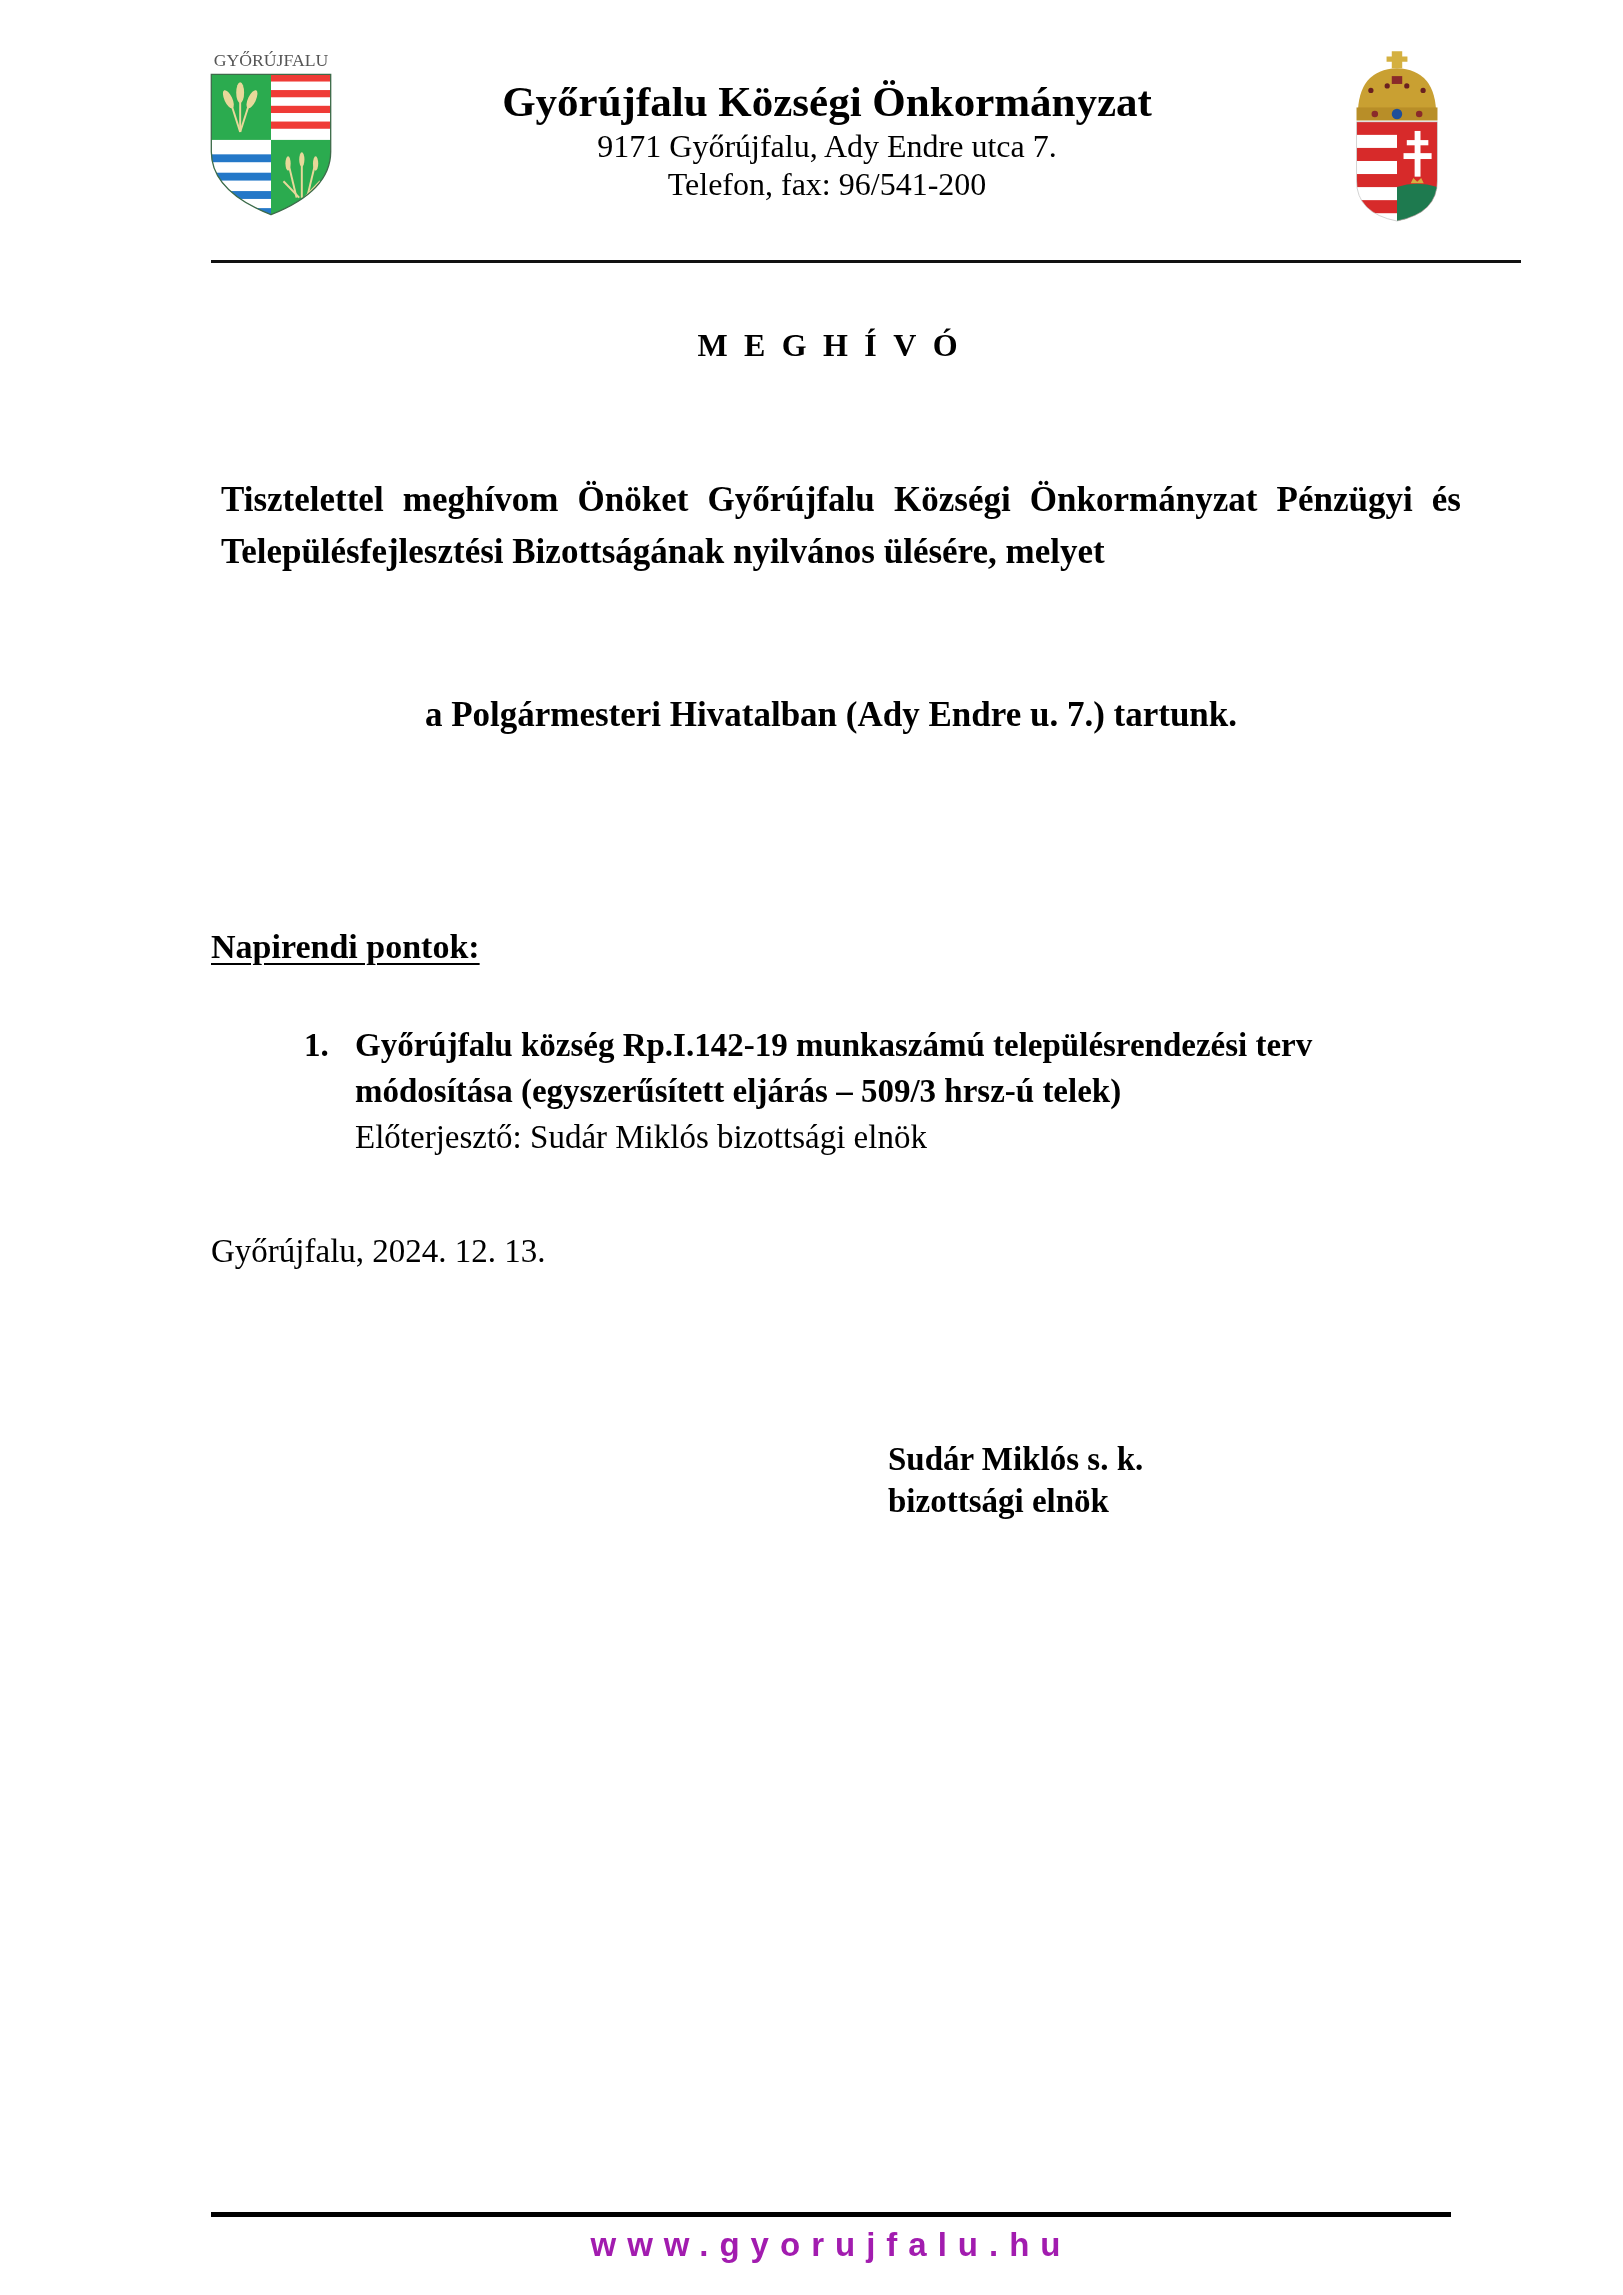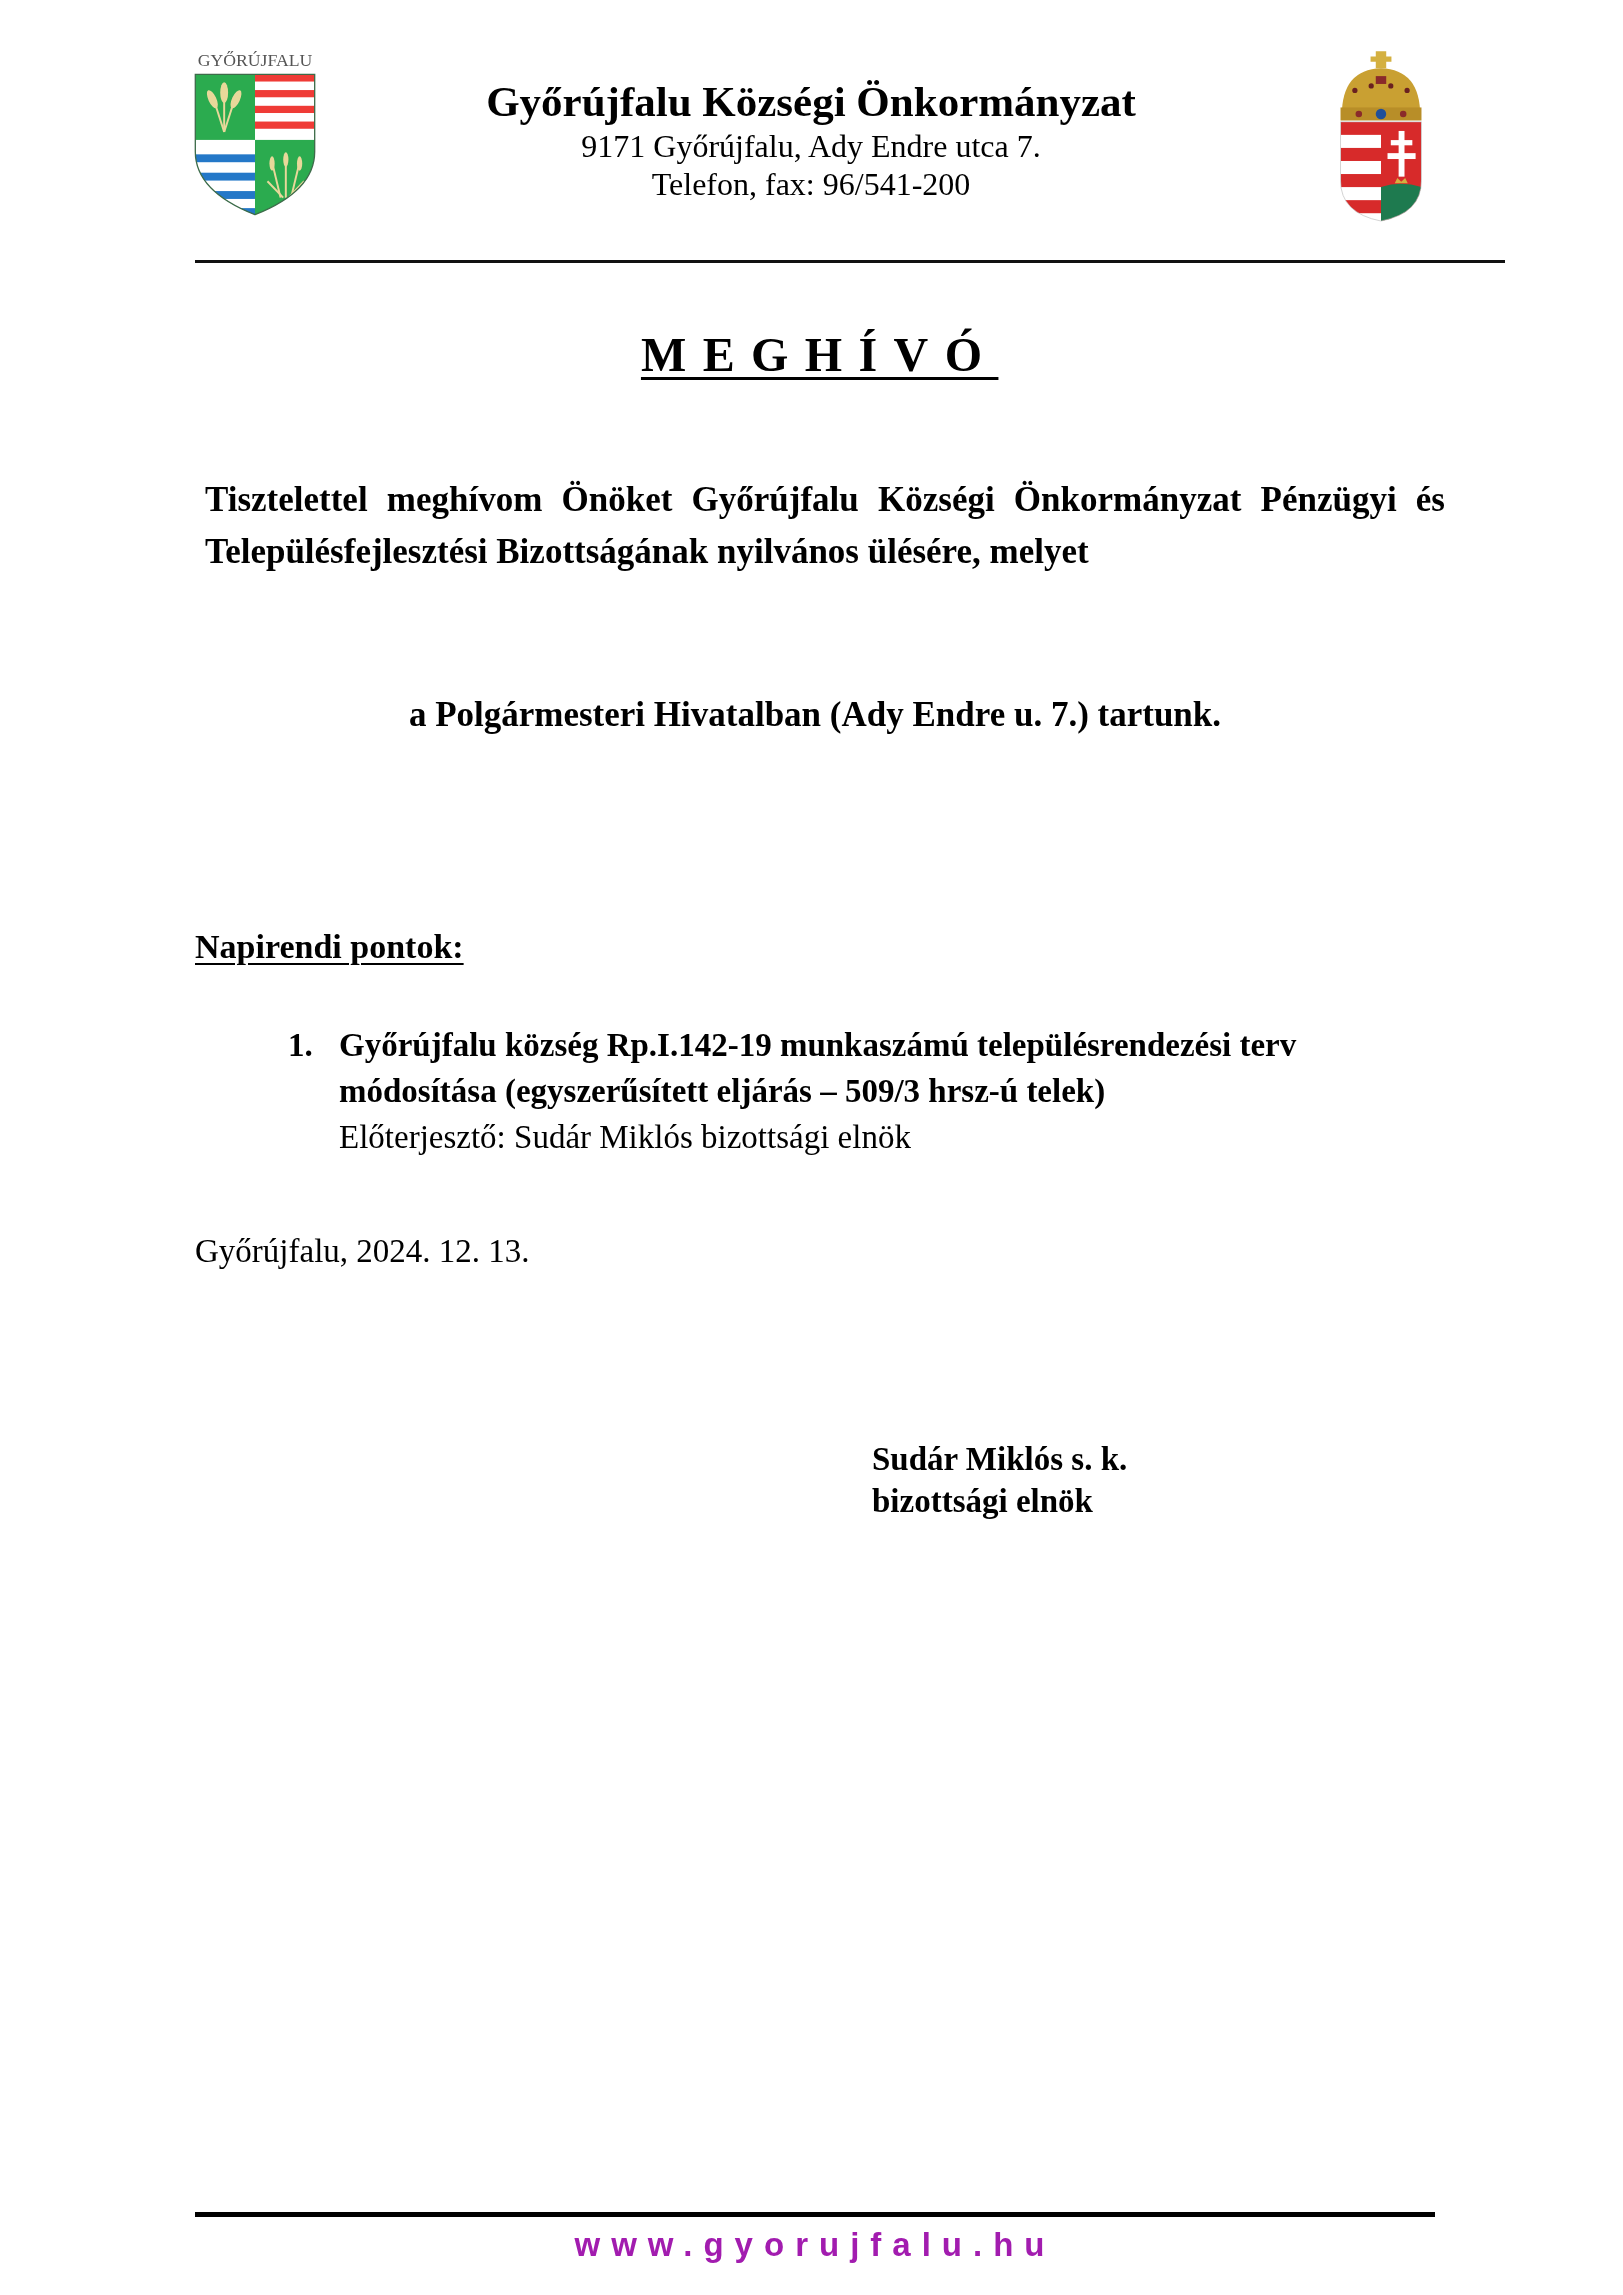--- a/index.html
+++ b/index.html
@@ -1,36 +1,36 @@
 <!DOCTYPE html>
 <html style="font-size:10.5px"><head>
 <meta charset="utf-8">
 <style>
   html, body { margin: 0; padding: 0; background: #ffffff; }
   body { width: 1623px; height: 2295px; position: relative; overflow: hidden;
          font-family: "Liberation Serif", "DejaVu Serif", serif; color: #000; }
-  .abs { position: absolute; }
+  .abs { position: absolute; margin-left: 16px; }
 
   
   .logo-left { left: 194px; top: 51px; width: 122px; height: 165px; }
   .logo-left .logo-caption { position: absolute; left: 0; top: 0; width: 122px; text-align: center;
       font-family: "Liberation Serif", serif; font-size: 17.7px; color: #555; letter-spacing: 0px; line-height: 19.6px; }
   .logo-left svg { position: absolute; left: 0; top: 22px; }
   .logo-right { left: 1335px; top: 50px; width: 92px; height: 173px; }
 
   .org-block { left: 366px; width: 890px; top: 77px; text-align: center; }
   .org-name { font-size: 43px; font-weight: bold; line-height: 50px; display: block; }
   .org-line { font-size: 32px; line-height: 38px; display: block; }
 
   .rule-top { left: 195px; top: 260px; width: 1310px; height: 2.6px; background: #111; }
 
   
   .title { left: 0; width: 1623px; top: 327px; text-align: center; }
-  .title span { font-size: 48px; font-weight: bold; letter-spacing: 16.4px;
-                text-decoration: underline; text-decoration-thickness: 3.3px; text-underline-offset: 5.9px;
+  .title span { font-size: 32px; font-weight: bold; letter-spacing: 16.4px;
+                text-decoration-thickness: 3.3px; text-underline-offset: 5.9px;
                 padding-left: 16.4px; }
 
   
   .intro { left: 205px; width: 1240px; top: 474px; font-size: 35px; font-weight: bold;
            line-height: 52px; text-align: justify; text-align-last: left; }
 
   .when { left: 195px; width: 1240px; top: 688px; text-align: center; font-size: 35px; font-weight: bold; line-height: 54px; }
   .when span { display: block; }
 
   

